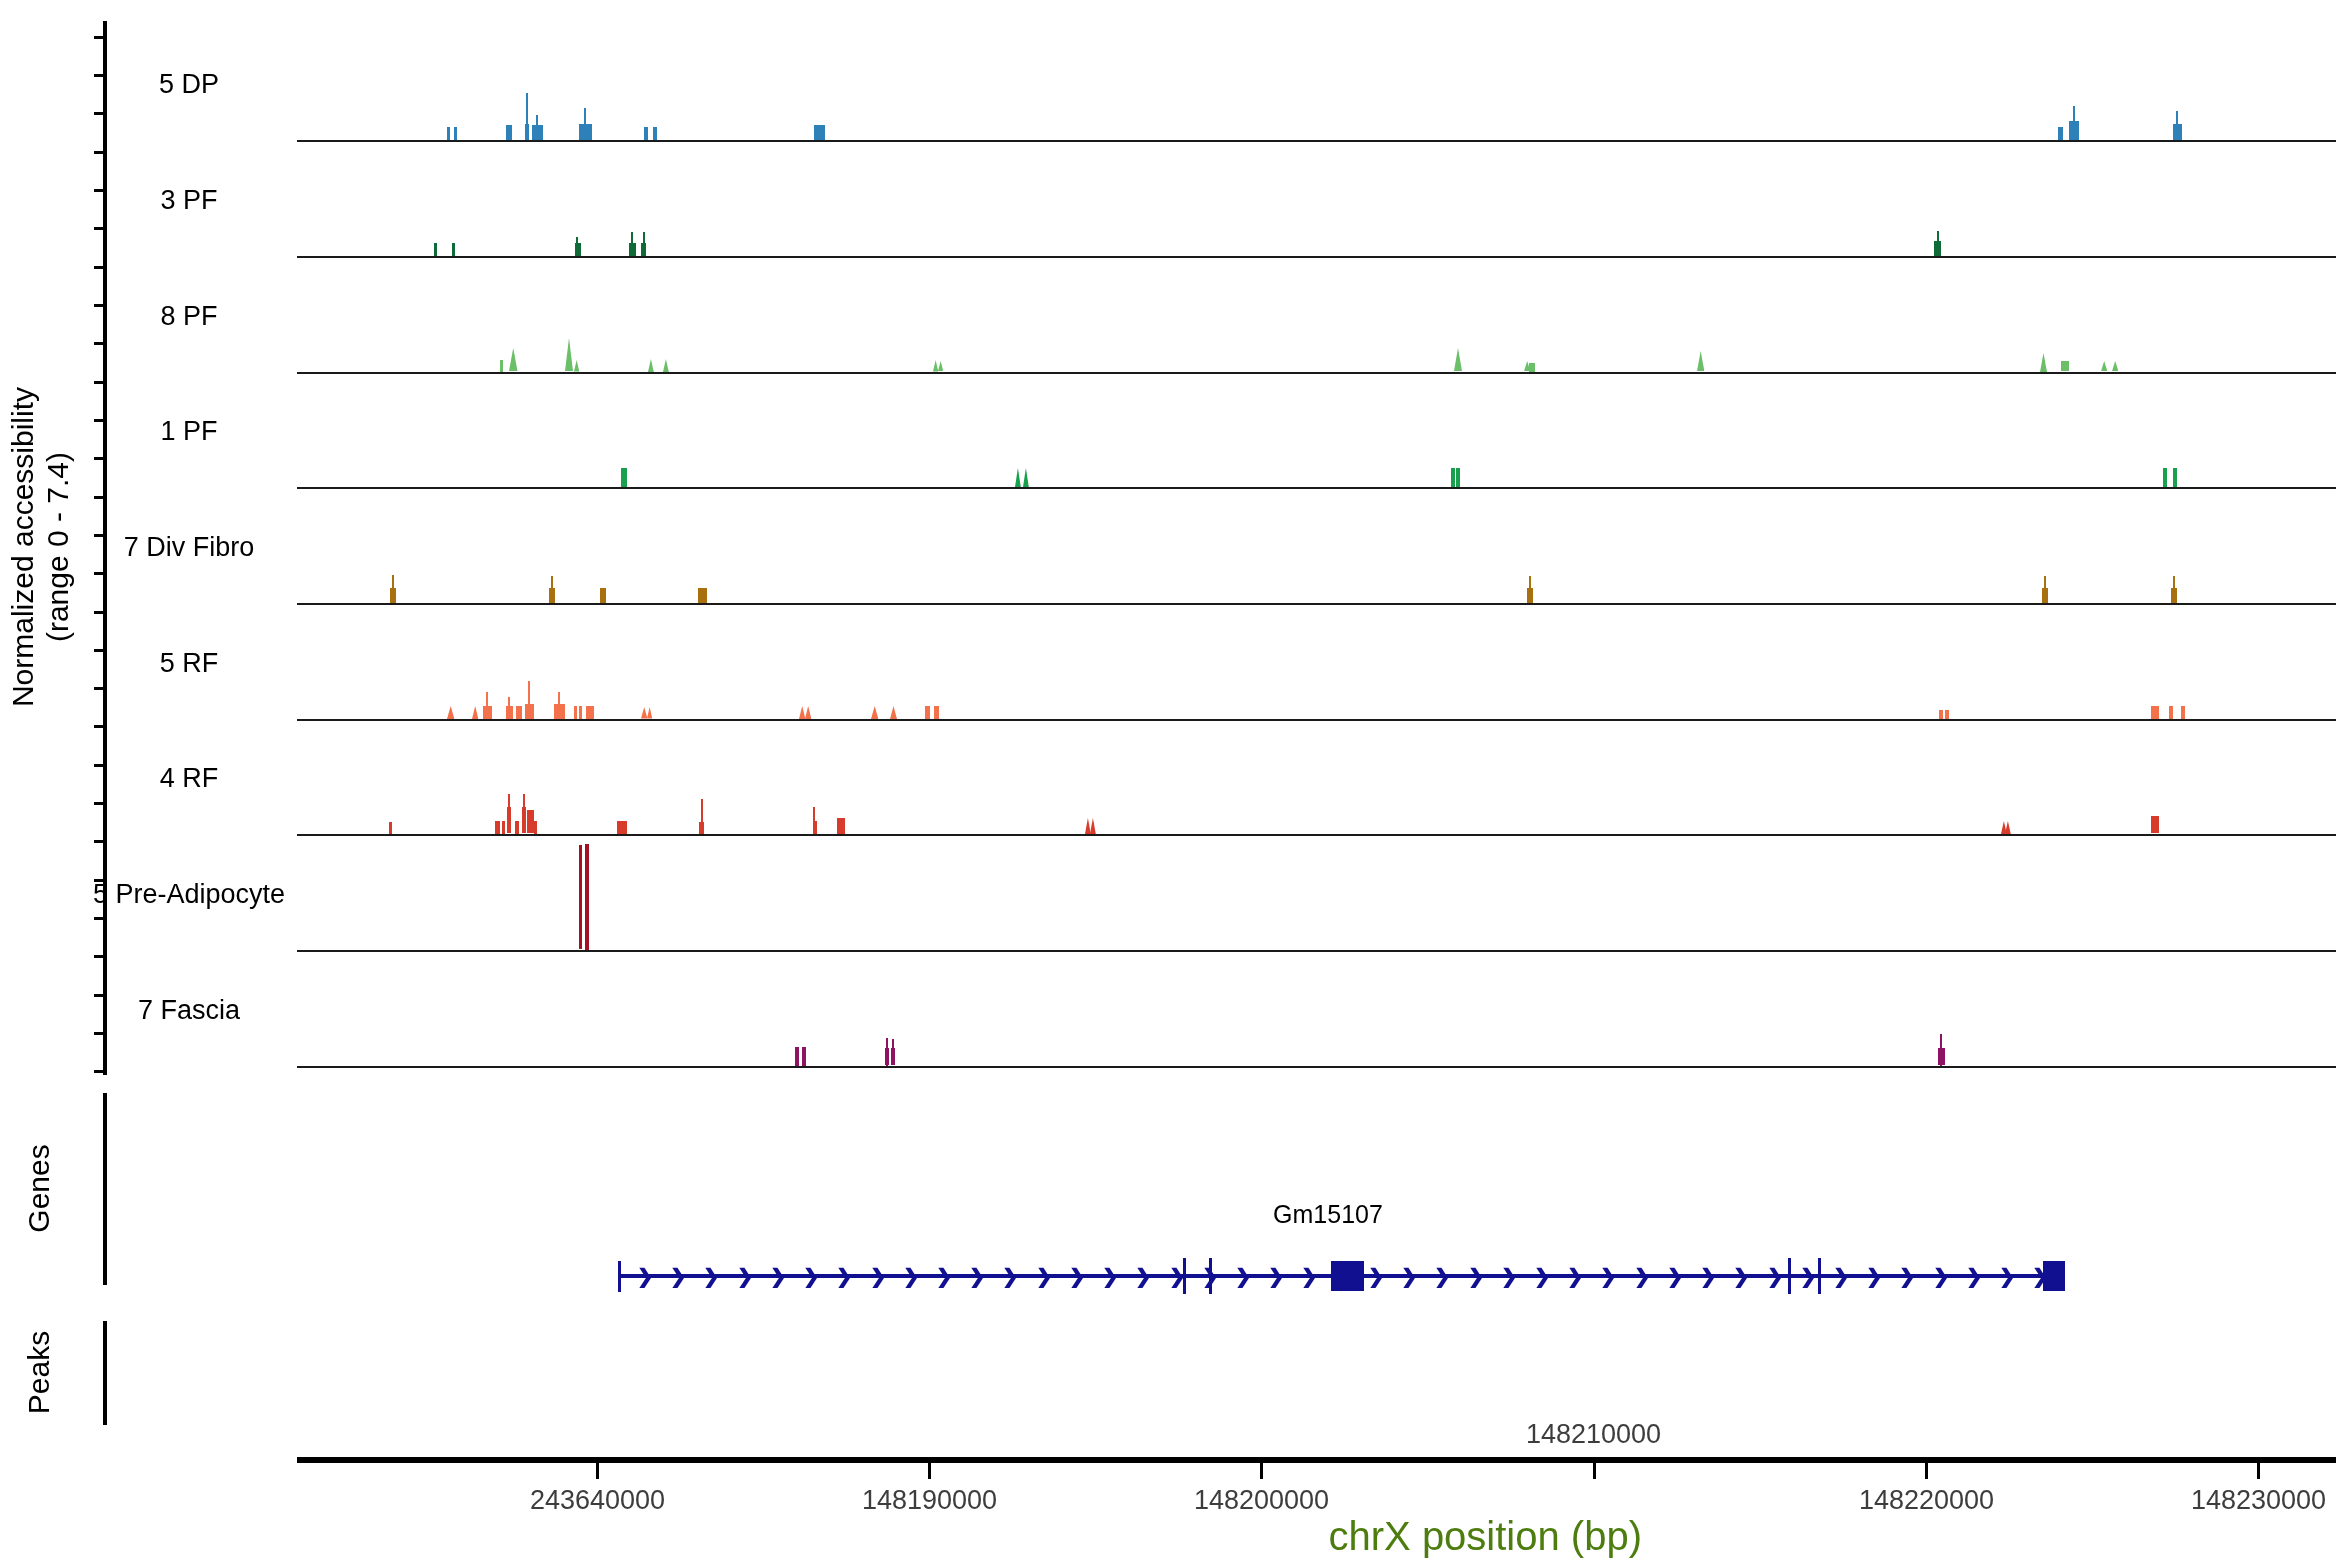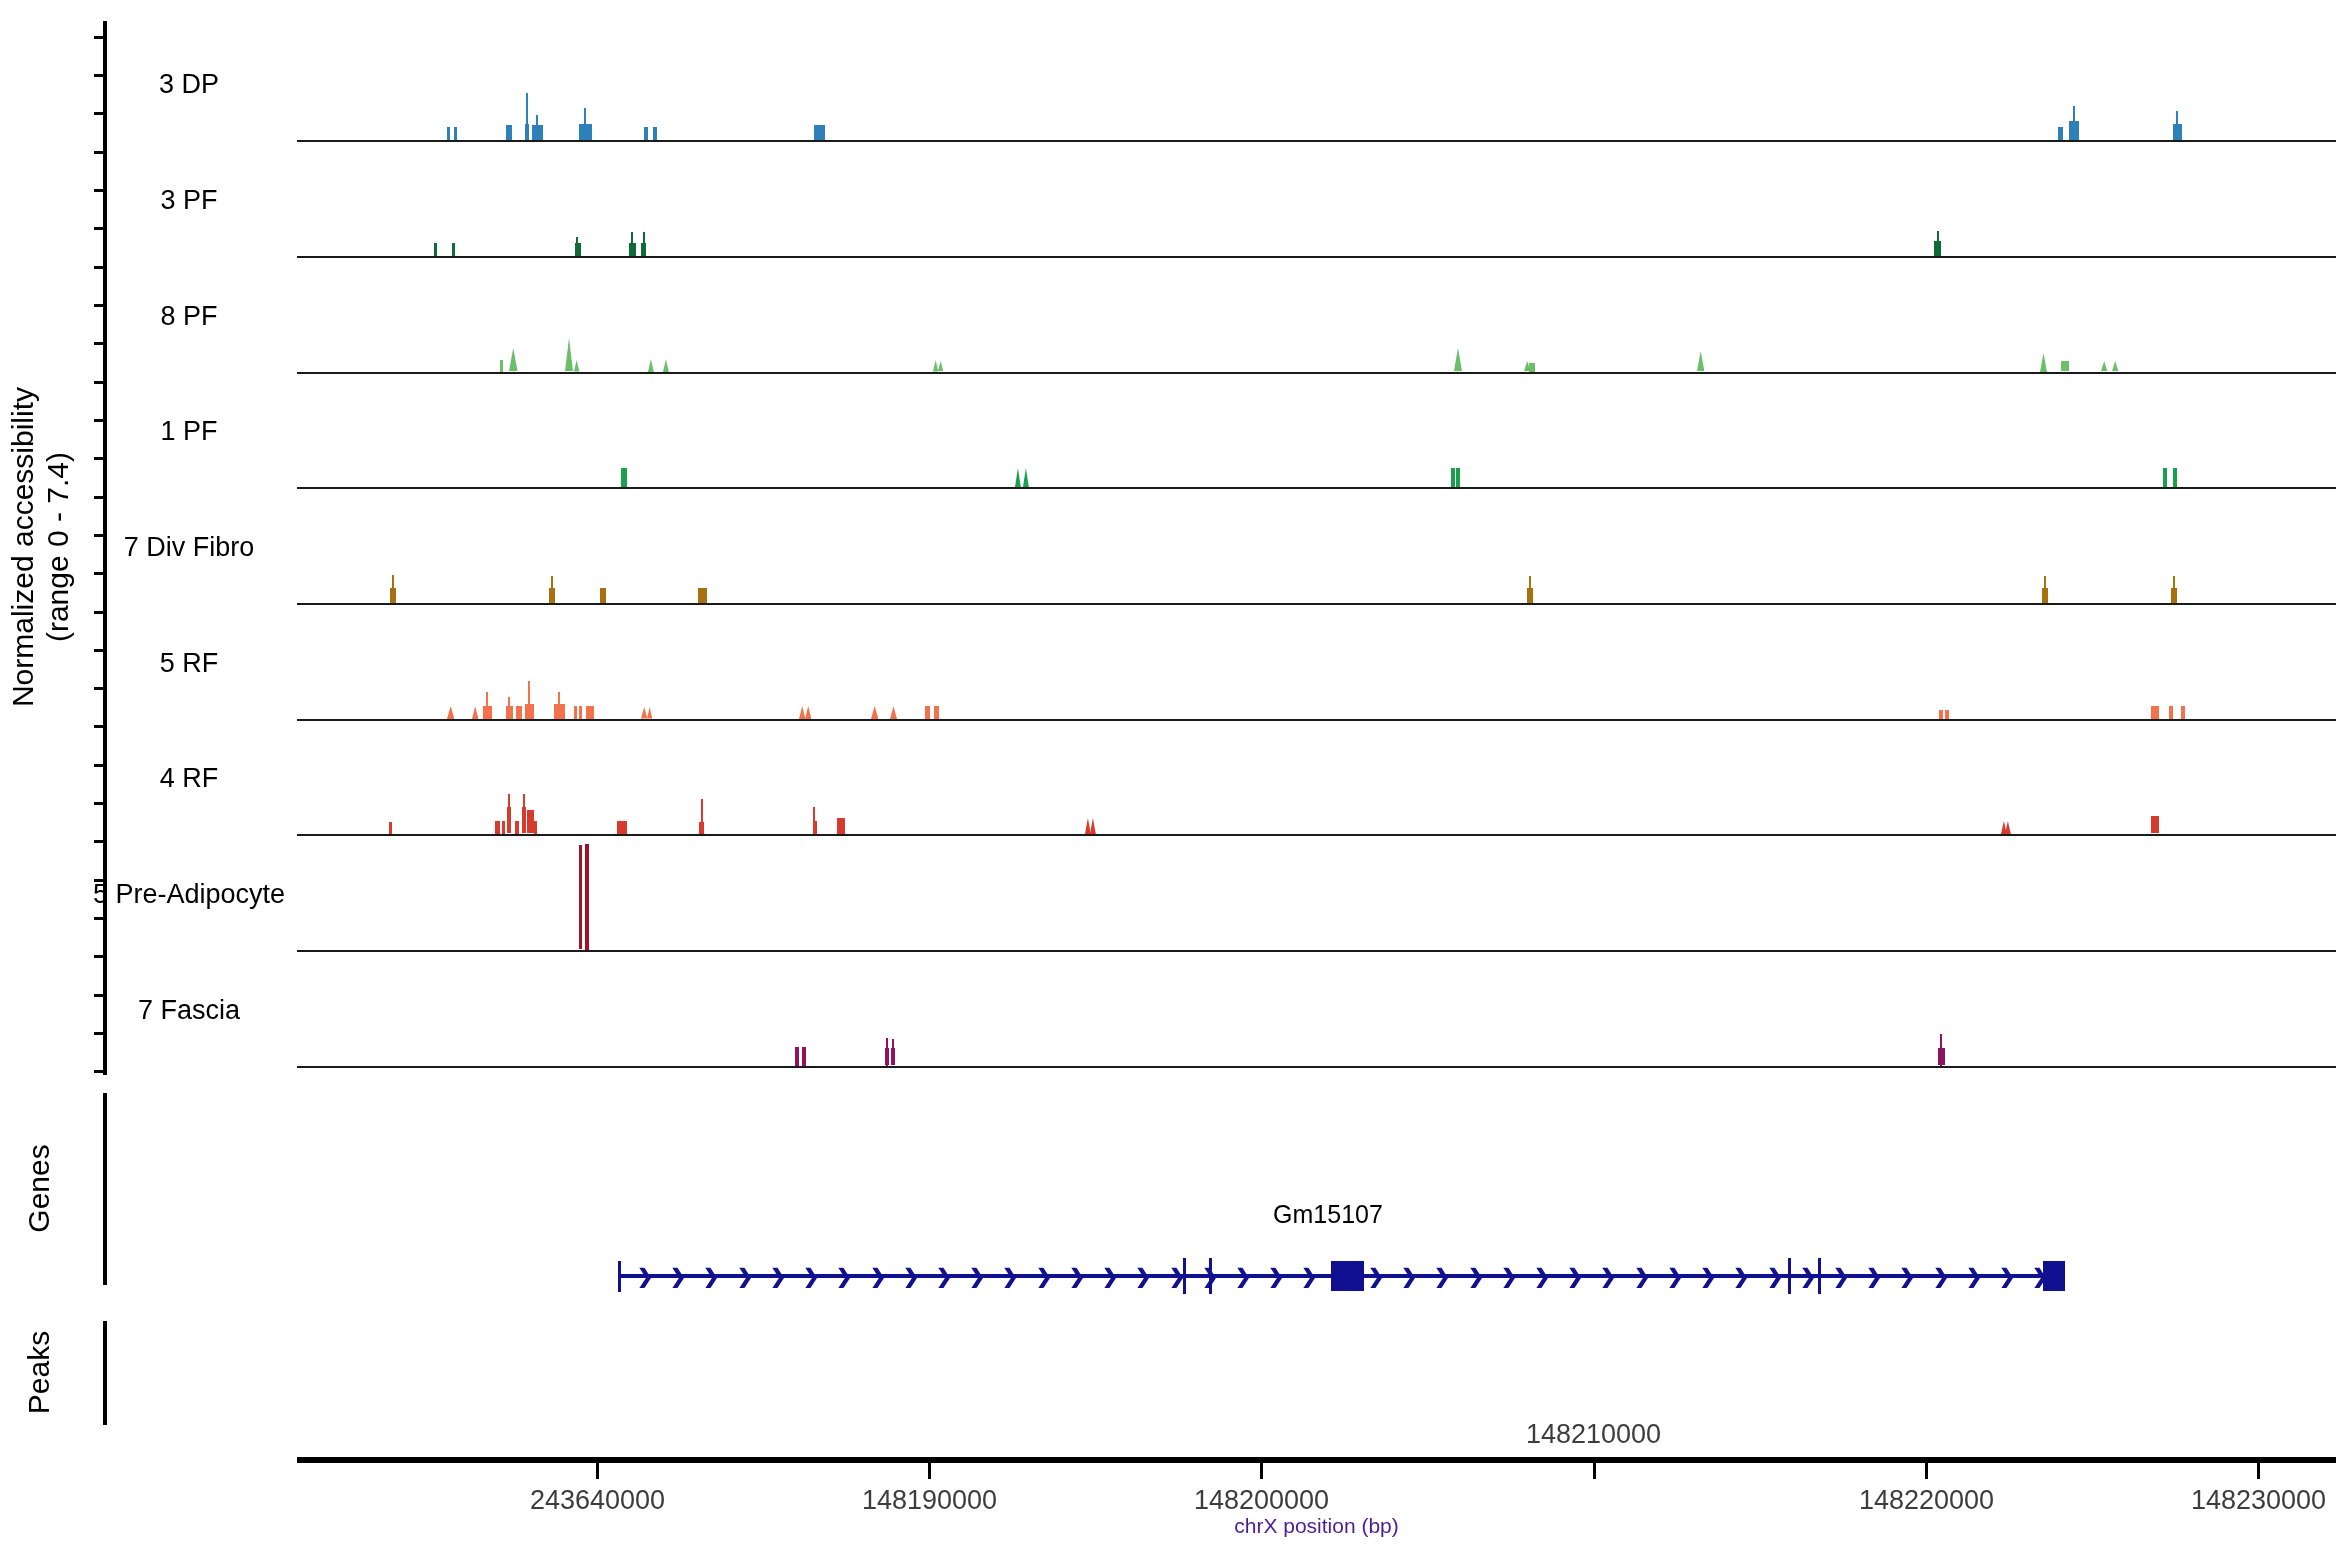--- a/index.html
+++ b/index.html
@@ -6,21 +6,21 @@
   #page{position:relative;width:2342px;height:1561px;background:#ffffff;overflow:hidden;
         font-family:"Liberation Sans", sans-serif;}
   .abs{position:absolute;}
   .rot{transform:rotate(-90deg);}
   .axis-line{background:#000000;}
   .baseline{background:#1a1a1a;}
   .track-label{font-size:27px;color:#000000;text-align:center;white-space:nowrap;}
   .ylab{font-size:30px;color:#000000;text-align:center;line-height:1.18;white-space:nowrap;}
   .seclab{font-size:30px;color:#000000;text-align:center;white-space:nowrap;}
   .xticklab{font-size:27px;color:#3d3d3d;text-align:center;white-space:nowrap;}
-  .xtitle{font-size:21px;color:#4c1d95;text-align:center;white-space:nowrap;}
+  .xtitle{font-size:40px;color:#4d7c0f;text-align:right;white-space:nowrap;}
   .genelab{font-size:25px;color:#000000;text-align:center;white-space:nowrap;}
   .peak{position:absolute;}
   .tri{clip-path:polygon(50% 0%,100% 100%,0% 100%);}
   .arrow{position:absolute;font-size:19.5px;font-weight:bold;line-height:25px;height:25px;}
 </style>
 </head>
 <body>
 
 <div id="page">
 
@@ -56,21 +56,21 @@
       <div class="abs axis-line" style="left: 94px; top: 1070px; width: 10.4px; height: 2.6px;"></div>
     </div>
 
   <div class="abs rot ylab" style="left:-415px;top:511px;width:911px;height:72px;">
     <div>Normalized accessibility</div>
     <div>(range 0 - 7.4)</div>
   </div>
 
   <div id="tracks">
       <div class="abs" style="left: 0px; top: 29px; width: 2342px; height: 114px;">
-        <div class="abs track-label" style="left: 85px; top: 40px; width: 208px;">3 DP</div>
+        <div class="abs track-label" style="left: 85px; top: 40px; width: 208px;">5 DP</div>
         <div class="peak" style="left: 447px; top: 98px; width: 3.3px; height: 13px; background: rgb(46, 129, 184);"></div>
         <div class="peak" style="left: 454px; top: 98px; width: 3.3px; height: 13px; background: rgb(46, 129, 184);"></div>
         <div class="peak" style="left: 506px; top: 96px; width: 6.3px; height: 14.5px; background: rgb(46, 129, 184);"></div>
         <div class="peak" style="left: 525px; top: 95px; width: 3.7px; height: 16px; background: rgb(46, 129, 184);"></div>
         <div class="peak" style="left: 526px; top: 64px; width: 2.3px; height: 46px; background: rgb(46, 129, 184);"></div>
         <div class="peak" style="left: 532px; top: 96px; width: 11px; height: 14.5px; background: rgb(46, 129, 184);"></div>
         <div class="peak" style="left: 536px; top: 86px; width: 2.3px; height: 25px; background: rgb(46, 129, 184);"></div>
         <div class="peak" style="left: 579px; top: 95px; width: 12.6px; height: 16px; background: rgb(46, 129, 184);"></div>
         <div class="peak" style="left: 584px; top: 79px; width: 2.3px; height: 32px; background: rgb(46, 129, 184);"></div>
         <div class="peak" style="left: 644px; top: 98px; width: 3.7px; height: 13px; background: rgb(46, 129, 184);"></div>

